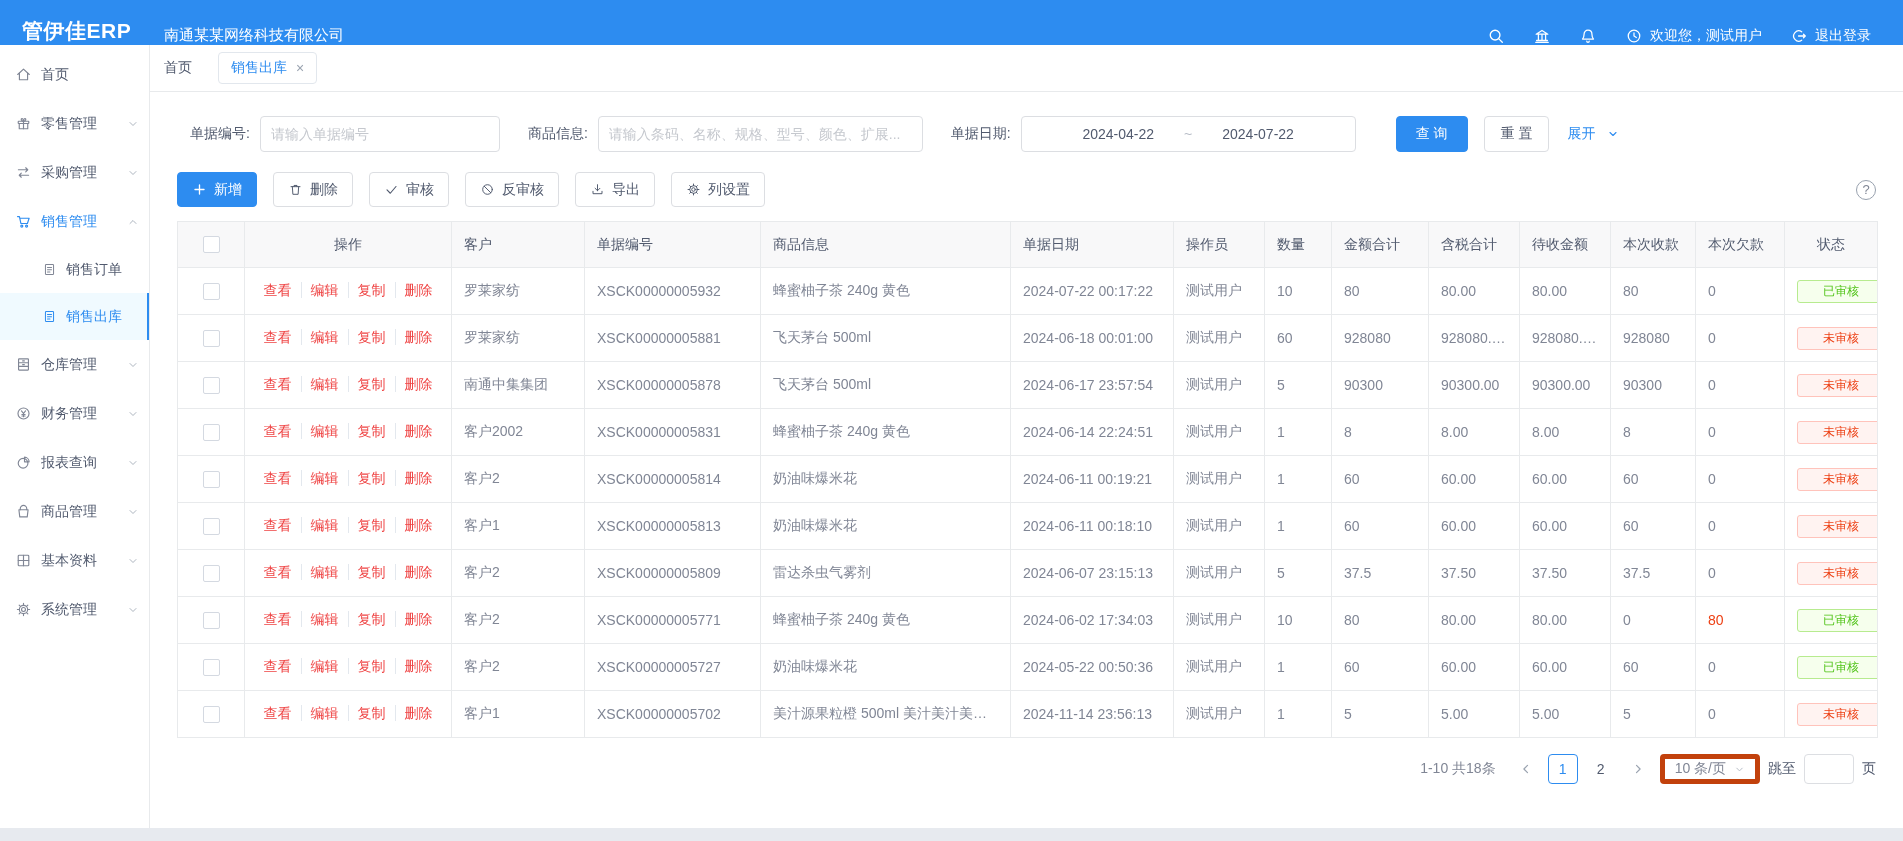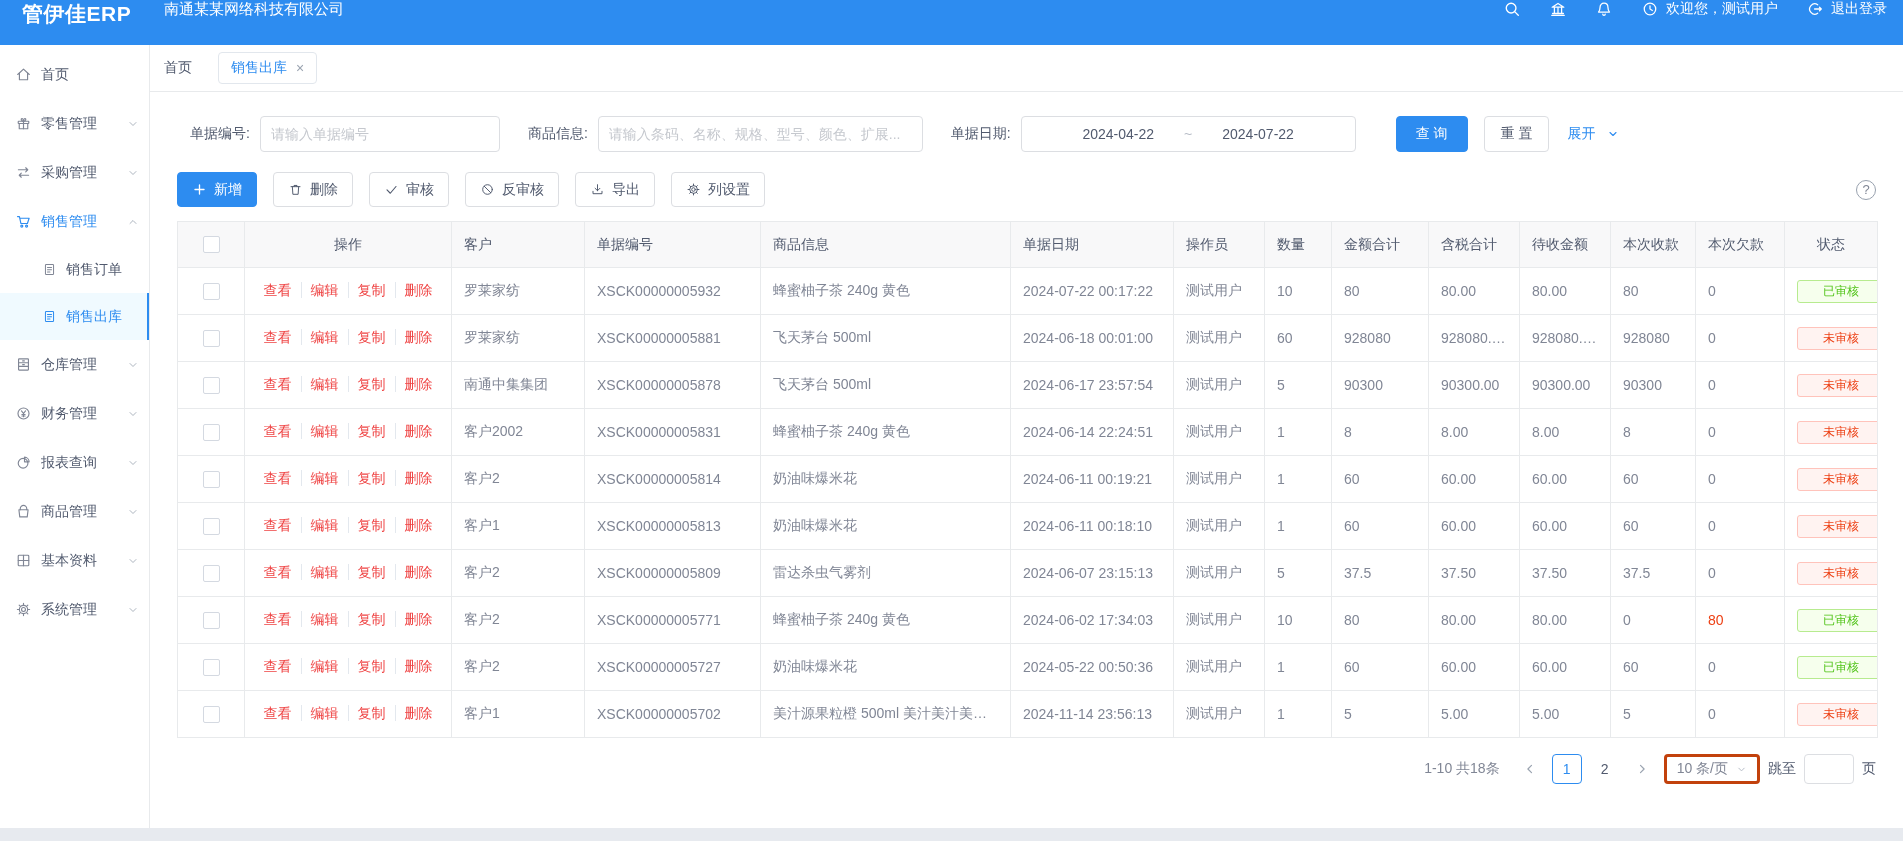--- a/index.html
+++ b/index.html
@@ -1,24 +1,24 @@
 <!DOCTYPE html>
 <html><head>
 <meta charset="utf-8">
 <style>
   html,body{margin:0;padding:0}
   body{width:1903px;height:841px;overflow:hidden;position:relative;background:#fff;
        font-family:"Liberation Sans","DejaVu Sans",sans-serif;-webkit-font-smoothing:antialiased}
   svg{display:block}
 
   
-  .topbar{height:45px;background:#2d8cf0;display:flex;align-items:flex-start;color:#fff}
+  .topbar{height:45px;background:#2d8cf0;display:flex;align-items:flex-end;color:#fff}
   .logo{width:152px;box-sizing:border-box;padding-left:22px;font-size:21px;font-weight:bold;letter-spacing:.5px;white-space:nowrap}
   .company{font-size:15px;margin-left:12px}
-  .top-right{margin-left:auto;display:flex;align-items:center;gap:28px;padding-right:16px;font-size:14px}
+  .top-right{margin-left:auto;display:flex;align-items:center;gap:28px;padding-right:32px;font-size:14px}
   .tr-item{display:flex;align-items:center;gap:7px;cursor:pointer;white-space:nowrap}
   .tr-ic{width:18px;height:18px}
 
   
   .frame{display:flex;height:796px}
   .sidebar{width:150px;box-sizing:border-box;border-right:1px solid #e8eaec;background:#fff;padding-top:5px;flex:none}
   .side-item{height:49px;display:flex;align-items:center;padding:0 10px 0 15px;color:#515a6e;font-size:14px;cursor:pointer;position:relative;box-sizing:border-box}
   .side-item .sicon{width:17px;height:17px;margin-right:9px;color:#808695;flex:none}
   .side-item .slabel{flex:1;white-space:nowrap}
   .side-item .sarrow{width:12px;height:12px;color:#9aa3b0;flex:none}
@@ -73,21 +73,21 @@
   .badge.pending{color:#ed4014;background:#fff3f1;border:1px solid #ffc3bb}
   td span.red{color:#ed4014}
 
   
   .pager{display:flex;align-items:center;justify-content:flex-end;margin-top:16px;font-size:14px;color:#808695;gap:8px}
   .pg-total{margin-right:8px;color:#808695}
   .pg-arrow{width:28px;height:28px;display:flex;align-items:center;justify-content:center;color:#9aa3b0;cursor:pointer}
   .pg-arrow svg{width:12px;height:12px}
   .pg-num{min-width:30px;height:30px;box-sizing:border-box;border-radius:4px;display:flex;align-items:center;justify-content:center;color:#515a6e;cursor:pointer;border:1px solid transparent;padding:0 4px}
   .pg-num.active{border-color:#2d8cf0;color:#2d8cf0}
-  .pg-size{height:30px;box-sizing:border-box;border:3px solid #c2410c;border-radius:4px;display:flex;align-items:center;gap:8px;padding:0 10px;color:#808695;cursor:pointer}
+  .pg-size{height:30px;box-sizing:border-box;border:5px solid #c2410c;border-radius:4px;display:flex;align-items:center;gap:8px;padding:0 10px;color:#808695;cursor:pointer}
   .pg-size .sarrow{width:11px;height:11px;color:#b6bcc6}
   .pg-jump{display:flex;align-items:center;gap:8px;color:#515a6e}
   .pg-jump-input{width:50px;height:30px;box-sizing:border-box;border:1px solid #dcdee2;border-radius:4px;outline:none}
 
   .bottom-strip{position:absolute;left:0;right:0;bottom:0;height:13px;background:#e7eaef;z-index:6}
 </style>
 </head>
 <body>
 
 <div class="topbar">

